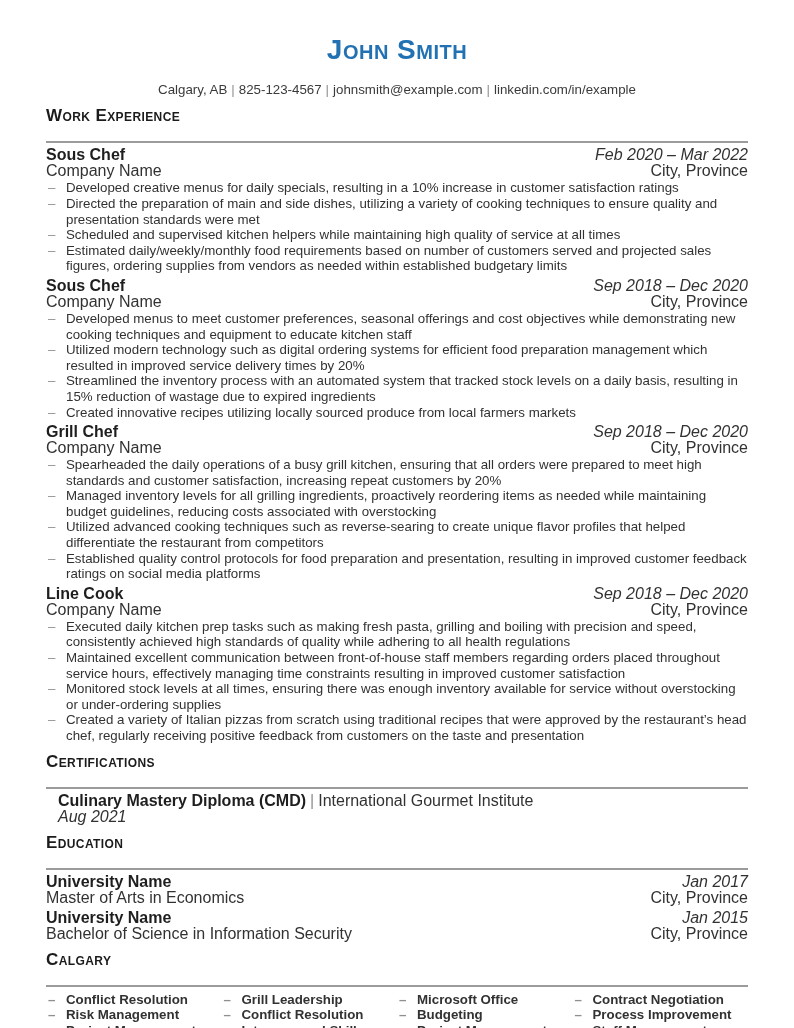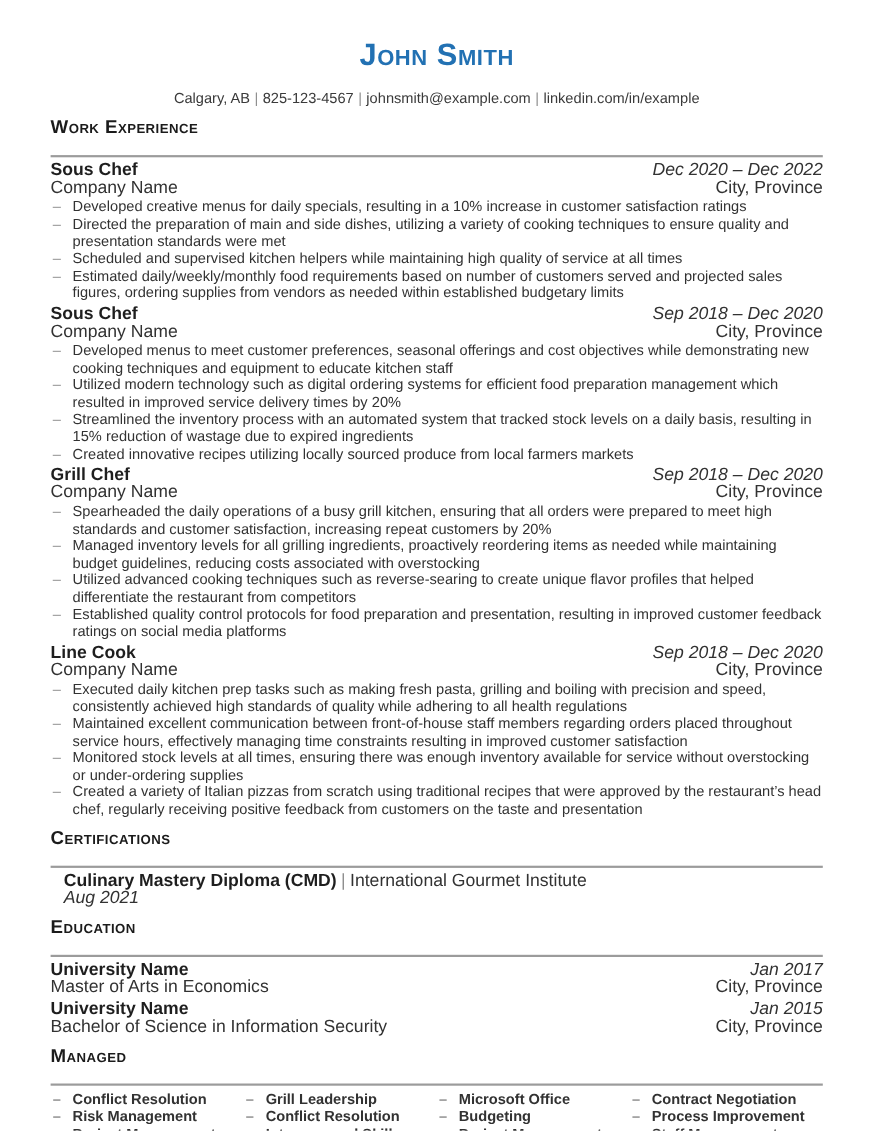--- a/index.html
+++ b/index.html
@@ -103,21 +103,21 @@
       <span>Calgary, AB</span><span class="sep">|</span><span>825-123-4567</span><span class="sep">|</span><span>johnsmith@example.com</span><span class="sep">|</span><span>linkedin.com/in/example</span>
     </div>
   </header>
 
   <section>
     <h2 class="sec">Work Experience</h2>
 
     <article class="job">
       <div class="row">
         <span class="b">Sous Chef</span>
-        <span class="it right">Dec 2020 – Dec 2022</span>
+        <span class="it right">Feb 2020 – Mar 2022</span>
       </div>
       <div class="row">
         <span>Company Name</span>
         <span class="right">City, Province</span>
       </div>
       <ul class="bullets">
         <li>Developed creative menus for daily specials, resulting in a 10% increase in customer satisfaction ratings</li>
         <li>Directed the preparation of main and side dishes, utilizing a variety of cooking techniques to ensure quality and presentation standards were met</li>
         <li>Scheduled and supervised kitchen helpers while maintaining high quality of service at all times</li>
         <li>Estimated daily/weekly/monthly food requirements based on number of customers served and projected sales figures, ordering supplies from vendors as needed within established budgetary limits</li>
@@ -206,21 +206,21 @@
         <span class="it right">Jan 2015</span>
       </div>
       <div class="row">
         <span>Bachelor of Science in Information Security</span>
         <span class="right">City, Province</span>
       </div>
     </article>
   </section>
 
   <section>
-    <h2 class="sec">Managed</h2>
+    <h2 class="sec">Calgary</h2>
     <div class="skills-grid">
       <ul class="bullets">
         <li>Conflict Resolution</li>
         <li>Risk Management</li>
         <li>Project Management</li>
       </ul>
       <ul class="bullets">
         <li>Grill Leadership</li>
         <li>Conflict Resolution</li>
         <li>Interpersonal Skills</li>

